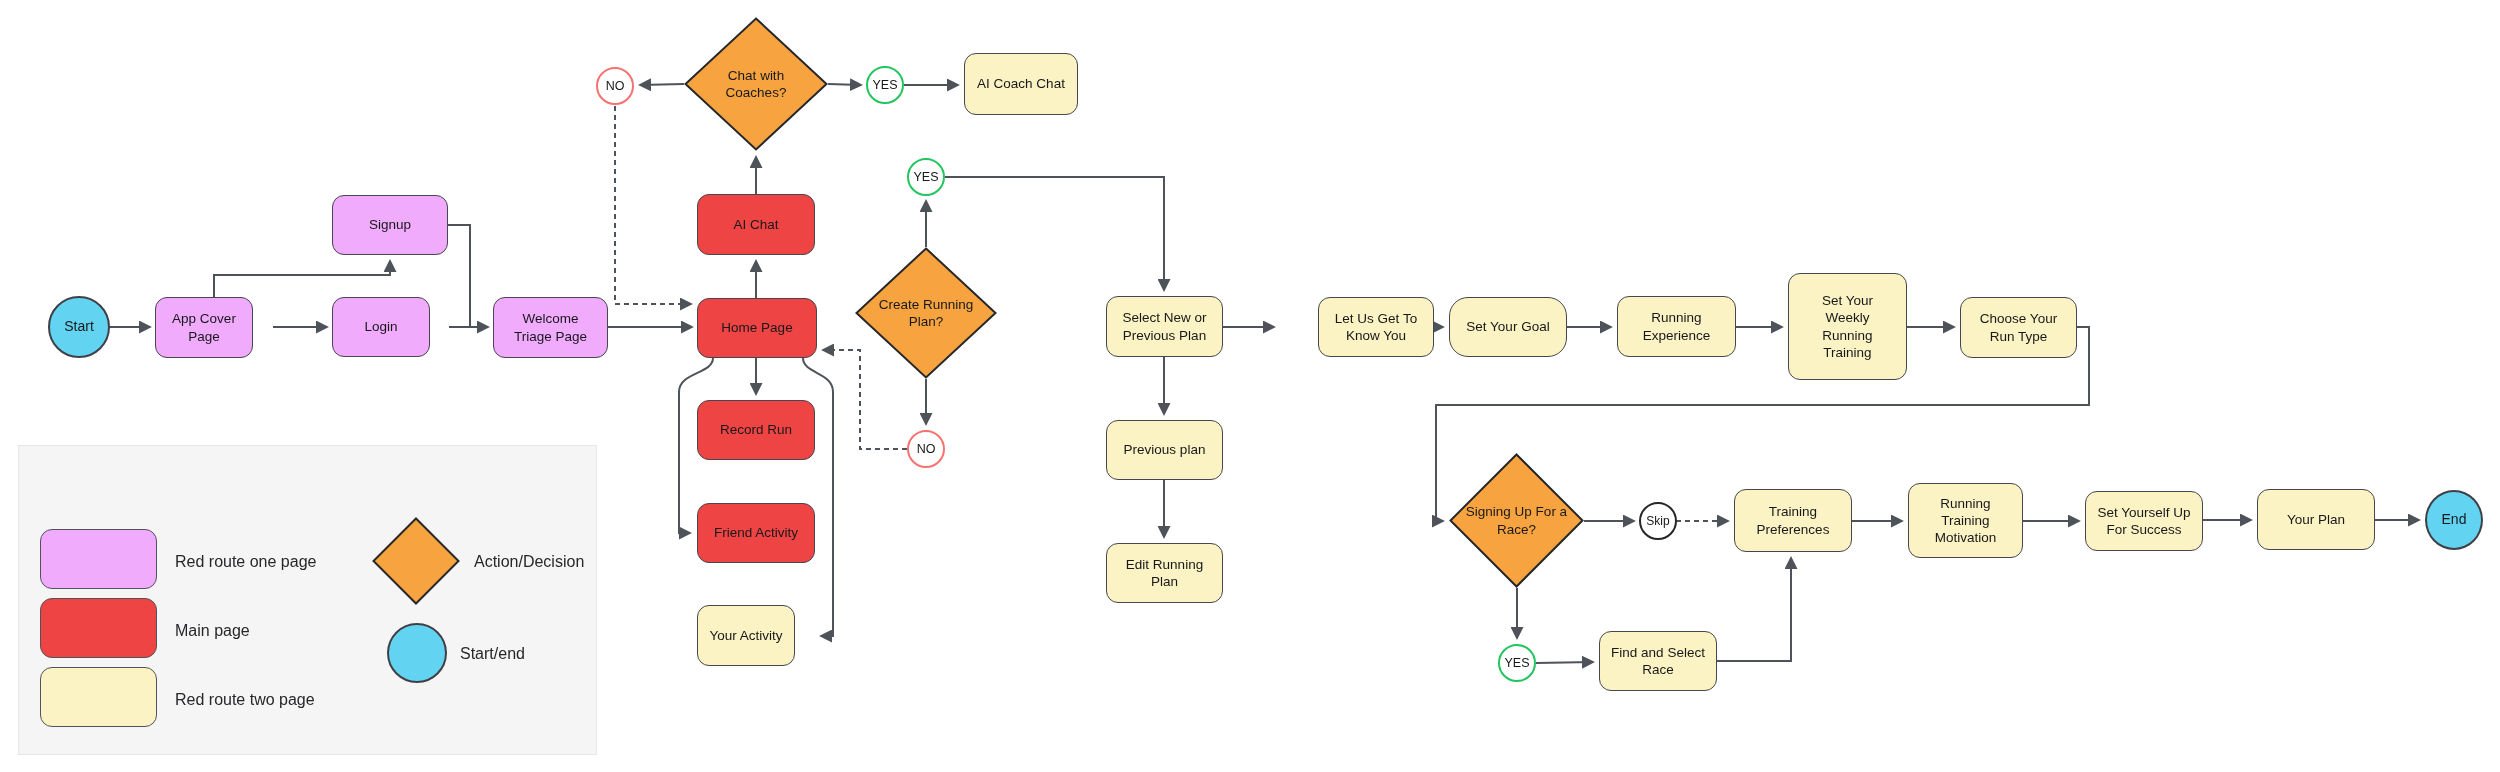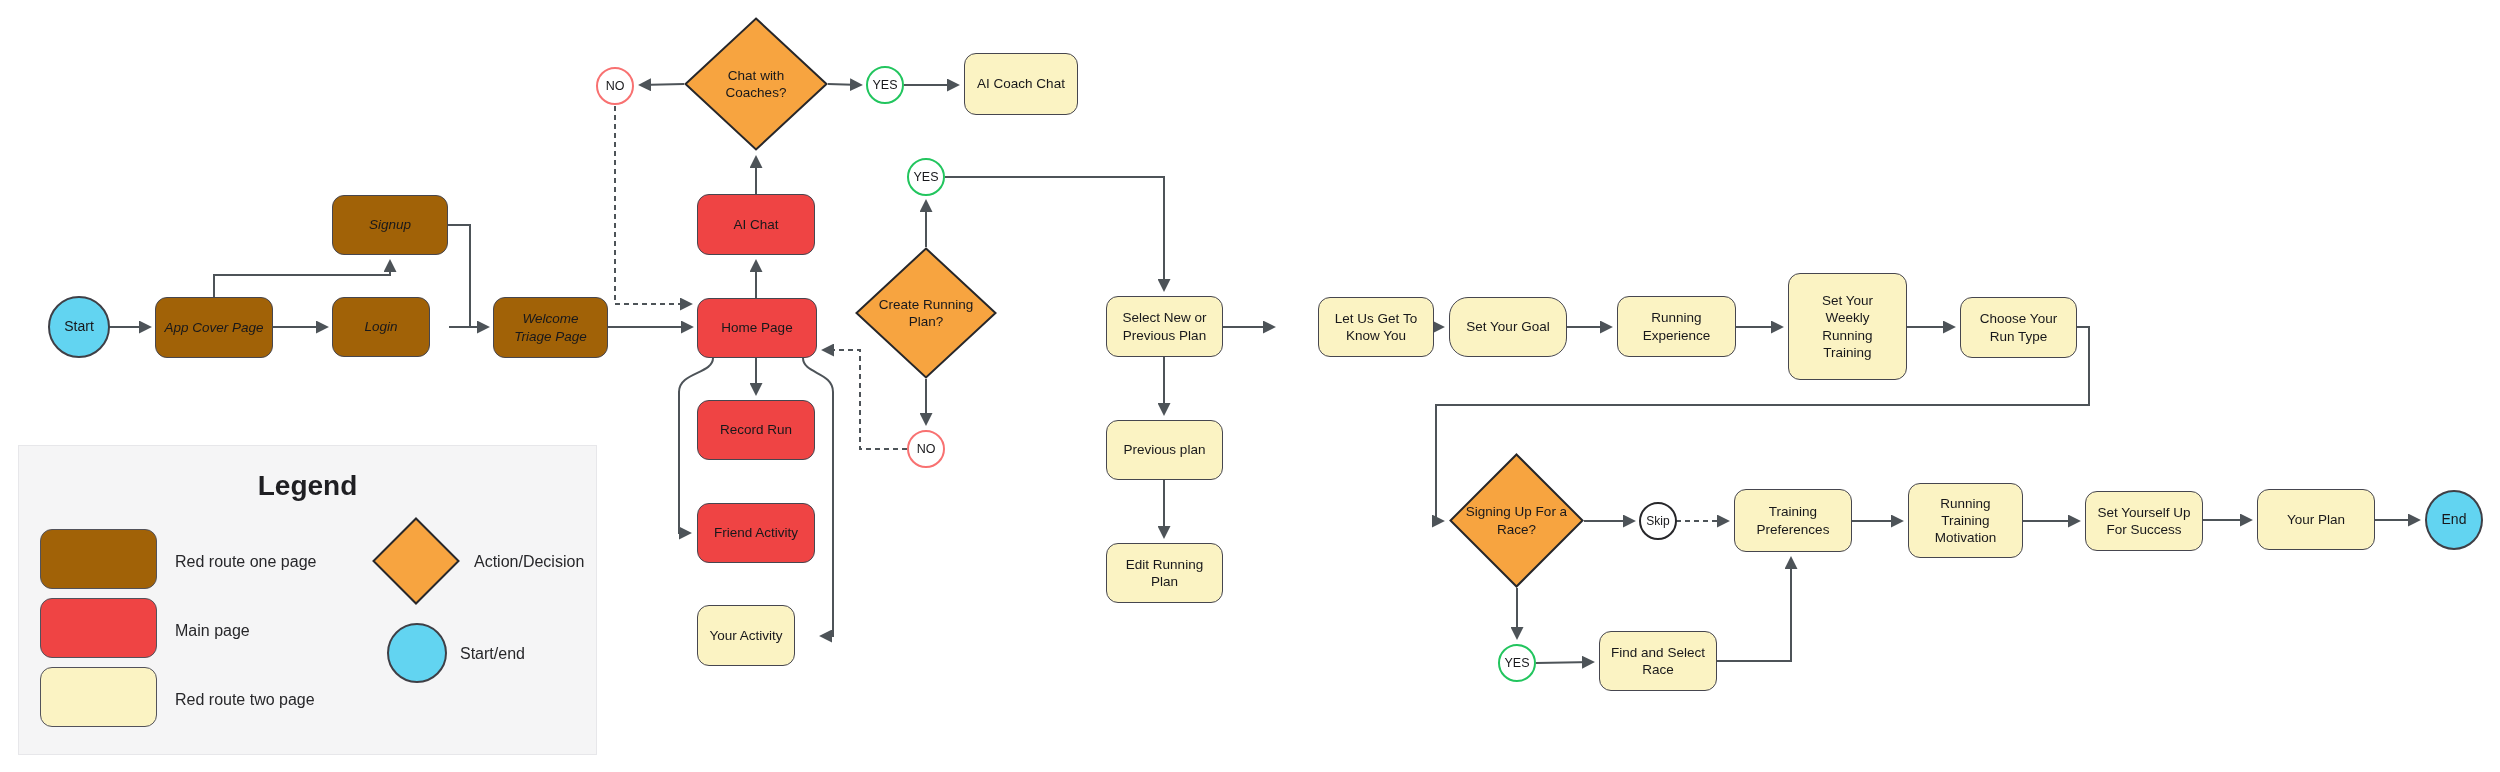--- a/index.html
+++ b/index.html
@@ -4,21 +4,21 @@
 <style>
   html,body{margin:0;padding:0;background:#ffffff;}
   #canvas{position:relative;width:2500px;height:772px;background:#ffffff;overflow:hidden;
           font-family:"Liberation Sans",sans-serif;color:#18181b;}
   svg.edges{position:absolute;left:0;top:0;pointer-events:none;}
   .edge{fill:none;stroke:#4d5358;stroke-width:2;}
   .edge.dashed{stroke-dasharray:5 4;}
   .node{position:absolute;display:flex;align-items:center;justify-content:center;
         text-align:center;font-size:13.5px;line-height:1.28;box-sizing:border-box;}
   .box{border:1.8px solid #46464f;border-radius:12px;padding:4px 8px;}
-  .purple{background:#a16207;font-style:italic;}
+  .purple{background:#f0abfc;}
   .green{background:#ef4444;text-align:center;}
   .yellow{background:#fbf3c3;}
   .terminal{background:#62d4f1;border:2px solid #3f3f46;border-radius:50%;font-size:14px;}
   .badge{position:absolute;width:38px;height:38px;border-radius:50%;background:#ffffff;
          border:2.6px solid #22c55e;display:flex;align-items:center;justify-content:center;
          font-size:12.5px;box-sizing:border-box;}
   .badge.no{border-color:#f87171;}
   .badge.skip{border-color:#27272a;font-size:12px;}
   .diamond{background:transparent;border:none;padding:0;}
   .diamond svg{position:absolute;left:0;top:0;width:100%;height:100%;}
@@ -86,21 +86,21 @@
     <path class="edge" d="M2375,520 L2419,520" marker-end="url(#arr)"></path>
   </svg>
 
   <div class="node terminal" style="left:48px;top:296px;width:62px;height:62px;">
     <span>Start</span>
   </div>
   <div class="node terminal" style="left:2425px;top:490px;width:58px;height:60px;">
     <span>End</span>
   </div>
 
-  <div class="node box purple" style="left:155px;top:297px;width:118px;height:61px;">
+  <div class="node box purple" style="left:155px;top:297px;width:98px;height:61px;">
     <span>App Cover Page</span>
   </div>
   <div class="node box purple" style="left:332px;top:195px;width:116px;height:60px;">
     <span>Signup</span>
   </div>
   <div class="node box purple" style="left:332px;top:297px;width:98px;height:60px;">
     <span>Login</span>
   </div>
   <div class="node box purple" style="left:493px;top:297px;width:115px;height:61px;">
     <span>Welcome Triage Page</span>
@@ -197,21 +197,20 @@
     <span>Running Training Motivation</span>
   </div>
   <div class="node box yellow" style="left:2085px;top:491px;width:118px;height:60px;">
     <span>Set Yourself Up For Success</span>
   </div>
   <div class="node box yellow" style="left:2257px;top:489px;width:118px;height:61px;">
     <span>Your Plan</span>
   </div>
 
   <div id="legend">
-    <div class="title">Legend</div>
     <div class="lg-swatch purple" style="top:83px;"></div>
     <div class="lg-label" style="top:116px;">Red route one page</div>
     <div class="lg-swatch green" style="top:152px;"></div>
     <div class="lg-label" style="top:185px;">Main page</div>
     <div class="lg-swatch yellow" style="top:221px;"></div>
     <div class="lg-label" style="top:254px;">Red route two page</div>
     <svg class="lg-diamond" viewBox="0 0 88 88">
         <polygon points="44,1.5 86.5,44 44,86.5 1.5,44"></polygon>
       </svg>
     <div class="lg-label" style="left:455px;top:116px;">Action/Decision</div>

